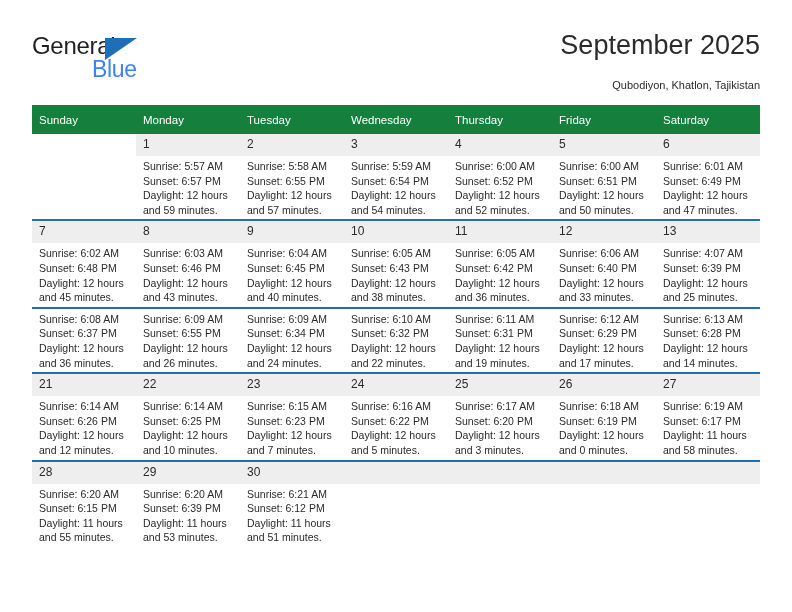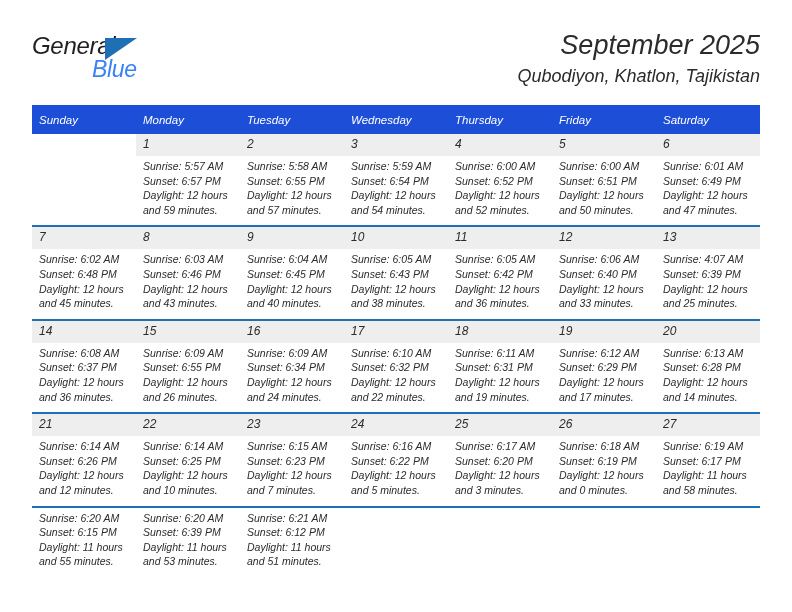--- a/index.html
+++ b/index.html
@@ -12,21 +12,20 @@
     background: #ffffff;
     font-family: "Liberation Sans", sans-serif;
     color: #000000;
     overflow: hidden;
   }
   .page {
     position: relative;
     width: 792px;
     height: 612px;
     box-sizing: border-box;
-    font-style: italic;
   }
 
   
   .header {
     position: absolute;
     left: 32px;
     top: 28px;
     right: 32px;
     height: 70px;
   }
@@ -71,38 +70,38 @@
     text-align: right;
   }
   .month-title {
     font-size: 27px;
     color: #2b2b2b;
     font-weight: normal;
     line-height: 34px;
     white-space: nowrap;
   }
   .location-title {
-    font-size: 18px;
+    font-size: 11px;
     color: #2b2b2b;
     line-height: 22px;
-    margin-top: 3px;
+    margin-top: 12px;
     white-space: nowrap;
   }
 
   
   .calendar {
     position: absolute;
     left: 32px;
     top: 105px;
     width: 728px;
     border-collapse: collapse;
     table-layout: fixed;
   }
   .calendar th {
-    background: #1d4ed8;
+    background: #15803d;
     color: #ffffff;
     font-size: 11.5px;
     font-weight: normal;
     text-align: left;
     padding: 5px 0 5px 7px;
     height: 19px;
     border: none;
   }
   .calendar td {
     vertical-align: top;
@@ -118,21 +117,21 @@
   }
   .daynum-row td {
     background: #eeeeee;
     font-size: 12px;
     color: #2b2b2b;
     padding: 3px 0 4px 7px;
     height: 15px;
   }
   .detail-row td {
     background: #ffffff;
-    padding: 3px 6px 8px 7px;
+    padding: 3px 6px 2px 7px;
     font-size: 10.5px;
     line-height: 14.6px;
     color: #2b2b2b;
   }
   .detail-row td div {
     white-space: nowrap;
   }
   .cell-empty {
     background: #ffffff !important;
   }
@@ -273,29 +272,20 @@
           <div>Sunrise: 4:07 AM</div>
           <div>Sunset: 6:39 PM</div>
           <div>Daylight: 12 hours</div>
           <div>and 25 minutes.</div>
         </td>
       </tr>
       <tr class="week-sep">
           <td colspan="7"></td>
         </tr>
 
-      <tr class="daynum-row">
-        <td>14</td>
-        <td>15</td>
-        <td>16</td>
-        <td>17</td>
-        <td>18</td>
-        <td>19</td>
-        <td>20</td>
-      </tr>
       <tr class="detail-row">
         <td>
           <div>Sunrise: 6:08 AM</div>
           <div>Sunset: 6:37 PM</div>
           <div>Daylight: 12 hours</div>
           <div>and 36 minutes.</div>
         </td>
         <td>
           <div>Sunrise: 6:09 AM</div>
           <div>Sunset: 6:55 PM</div>
@@ -387,20 +377,29 @@
           <div>Sunrise: 6:19 AM</div>
           <div>Sunset: 6:17 PM</div>
           <div>Daylight: 11 hours</div>
           <div>and 58 minutes.</div>
         </td>
       </tr>
       <tr class="week-sep">
           <td colspan="7"></td>
         </tr>
 
+      <tr class="daynum-row">
+        <td>28</td>
+        <td>29</td>
+        <td>30</td>
+        <td></td>
+        <td></td>
+        <td></td>
+        <td></td>
+      </tr>
       <tr class="detail-row">
         <td>
           <div>Sunrise: 6:20 AM</div>
           <div>Sunset: 6:15 PM</div>
           <div>Daylight: 11 hours</div>
           <div>and 55 minutes.</div>
         </td>
         <td>
           <div>Sunrise: 6:20 AM</div>
           <div>Sunset: 6:39 PM</div>

